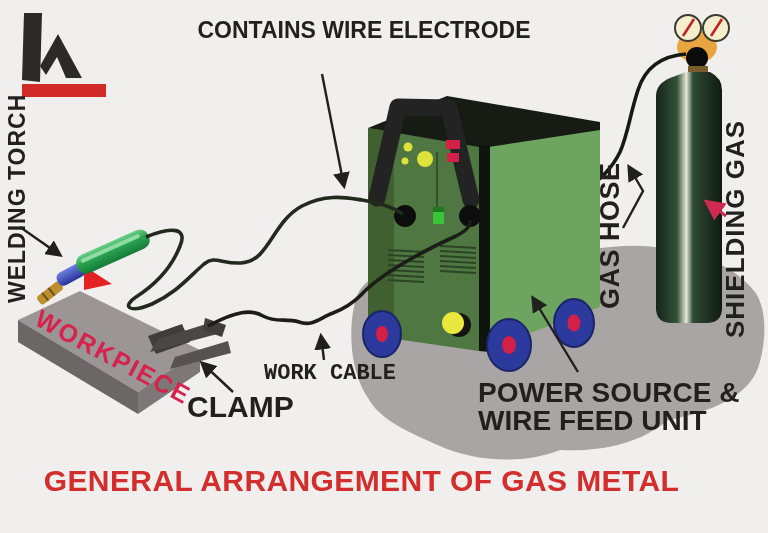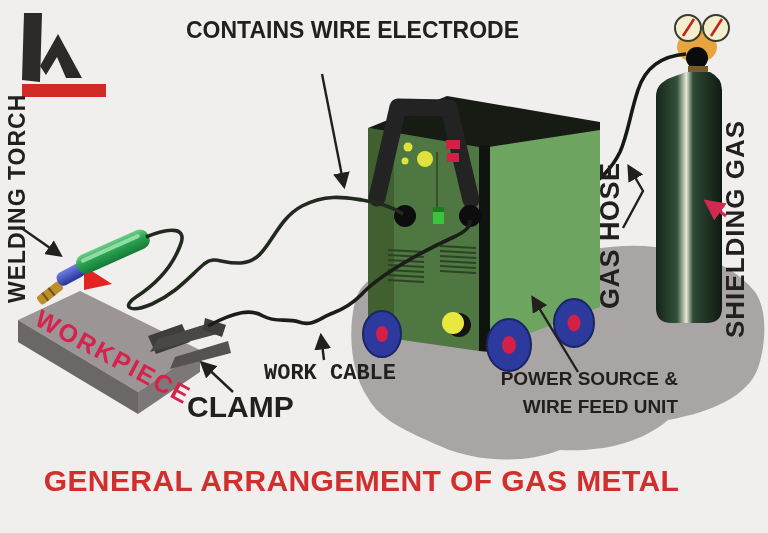--- a/index.html
+++ b/index.html
@@ -1,27 +1,27 @@
 <!DOCTYPE html>
 <html><head>
 <meta charset="utf-8">
 <style>
   html,body{margin:0;padding:0;}
   body{font-family:"Liberation Sans",sans-serif;background:#ddd;}
   #stage{position:relative;width:768px;height:533px;background:#f1efed;overflow:hidden;}
   #art{position:absolute;left:0;top:0;}
   .label{position:absolute;color:#221f1f;font-weight:600;white-space:nowrap;}
   .vlabel{transform-origin:0 0;transform:rotate(-90deg);}
-  #contains-note{left:186px;top:16px;width:356px;text-align:left;font-size:23px;line-height:29px;}
+  #contains-note{left:186px;top:16px;width:356px;text-align:center;font-size:23px;line-height:29px;}
   #welding-torch-label{left:4px;top:303px;font-size:23px;letter-spacing:1px;}
   #workpiece-label{left:44px;top:304px;font-size:25px;font-weight:700;color:#d6224c;
                    letter-spacing:2px;transform-origin:0 0;transform:rotate(28deg);}
   #clamp-label{left:172px;top:390px;font-size:30px;margin-left:15px;}
   #work-cable-label{left:264px;top:361px;font-size:22px;font-family:Liberation Mono, monospace;}
-  #power-source-label{left:478px;top:365px;width:200px;text-align:right;font-size:19px;line-height:28px;}
+  #power-source-label{left:478px;top:379px;width:200px;text-align:right;font-size:28px;line-height:28px;}
   #gas-hose-label{left:595px;top:309px;font-size:27px;letter-spacing:0.5px;}
   #shielding-gas-label{left:720px;top:338px;font-size:26px;letter-spacing:1px;}
   #main-title{left:0;top:464px;width:723px;text-align:center;color:#d32e2e;
               font-size:30px;line-height:33px;font-weight:700;letter-spacing:0.4px;}
 </style>
 </head>
 <body>
 
 <div id="stage">
 

